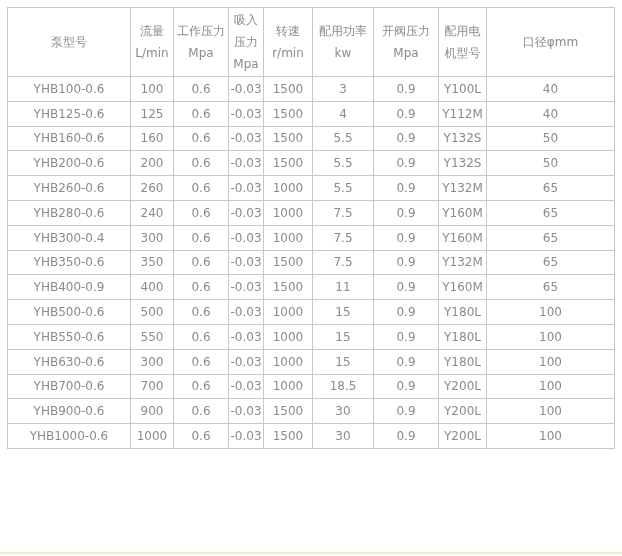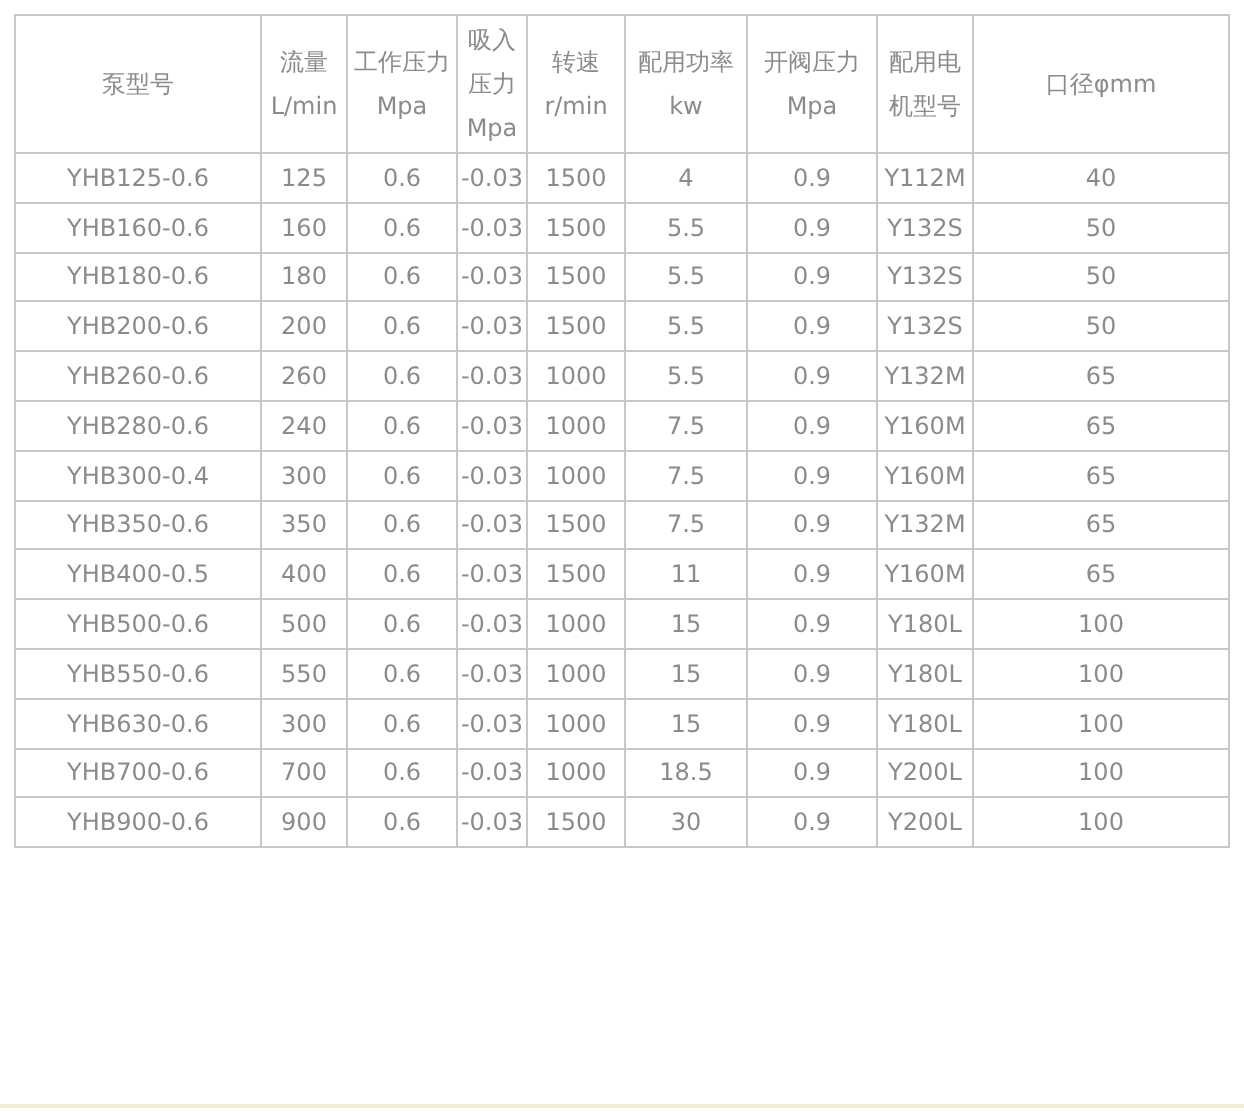--- a/index.html
+++ b/index.html
@@ -99,20 +99,31 @@
 kw</th>
         <th>开阀压力
 Mpa</th>
         <th>配用电
 机型号</th>
         <th>口径φmm</th>
       </tr>
     </thead>
     <tbody>
         <tr>
+          <td>YHB100-0.6</td>
+          <td>100</td>
+          <td>0.6</td>
+          <td>-0.03</td>
+          <td>1500</td>
+          <td>3</td>
+          <td>0.9</td>
+          <td>Y100L</td>
+          <td>40</td>
+        </tr>
+        <tr>
           <td>YHB125-0.6</td>
           <td>125</td>
           <td>0.6</td>
           <td>-0.03</td>
           <td>1500</td>
           <td>4</td>
           <td>0.9</td>
           <td>Y112M</td>
           <td>40</td>
         </tr>
@@ -121,42 +132,31 @@
           <td>160</td>
           <td>0.6</td>
           <td>-0.03</td>
           <td>1500</td>
           <td>5.5</td>
           <td>0.9</td>
           <td>Y132S</td>
           <td>50</td>
         </tr>
         <tr>
-          <td>YHB180-0.6</td>
-          <td>180</td>
+          <td>YHB200-0.6</td>
+          <td>200</td>
           <td>0.6</td>
           <td>-0.03</td>
           <td>1500</td>
           <td>5.5</td>
           <td>0.9</td>
           <td>Y132S</td>
           <td>50</td>
         </tr>
         <tr>
-          <td>YHB200-0.6</td>
-          <td>200</td>
-          <td>0.6</td>
-          <td>-0.03</td>
-          <td>1500</td>
-          <td>5.5</td>
-          <td>0.9</td>
-          <td>Y132S</td>
-          <td>50</td>
-        </tr>
-        <tr>
           <td>YHB260-0.6</td>
           <td>260</td>
           <td>0.6</td>
           <td>-0.03</td>
           <td>1000</td>
           <td>5.5</td>
           <td>0.9</td>
           <td>Y132M</td>
           <td>65</td>
         </tr>
@@ -187,21 +187,21 @@
           <td>350</td>
           <td>0.6</td>
           <td>-0.03</td>
           <td>1500</td>
           <td>7.5</td>
           <td>0.9</td>
           <td>Y132M</td>
           <td>65</td>
         </tr>
         <tr>
-          <td>YHB400-0.5</td>
+          <td>YHB400-0.9</td>
           <td>400</td>
           <td>0.6</td>
           <td>-0.03</td>
           <td>1500</td>
           <td>11</td>
           <td>0.9</td>
           <td>Y160M</td>
           <td>65</td>
         </tr>
         <tr>
@@ -244,20 +244,31 @@
           <td>-0.03</td>
           <td>1000</td>
           <td>18.5</td>
           <td>0.9</td>
           <td>Y200L</td>
           <td>100</td>
         </tr>
         <tr>
           <td>YHB900-0.6</td>
           <td>900</td>
+          <td>0.6</td>
+          <td>-0.03</td>
+          <td>1500</td>
+          <td>30</td>
+          <td>0.9</td>
+          <td>Y200L</td>
+          <td>100</td>
+        </tr>
+        <tr>
+          <td>YHB1000-0.6</td>
+          <td>1000</td>
           <td>0.6</td>
           <td>-0.03</td>
           <td>1500</td>
           <td>30</td>
           <td>0.9</td>
           <td>Y200L</td>
           <td>100</td>
         </tr>
       </tbody>
   </table>

